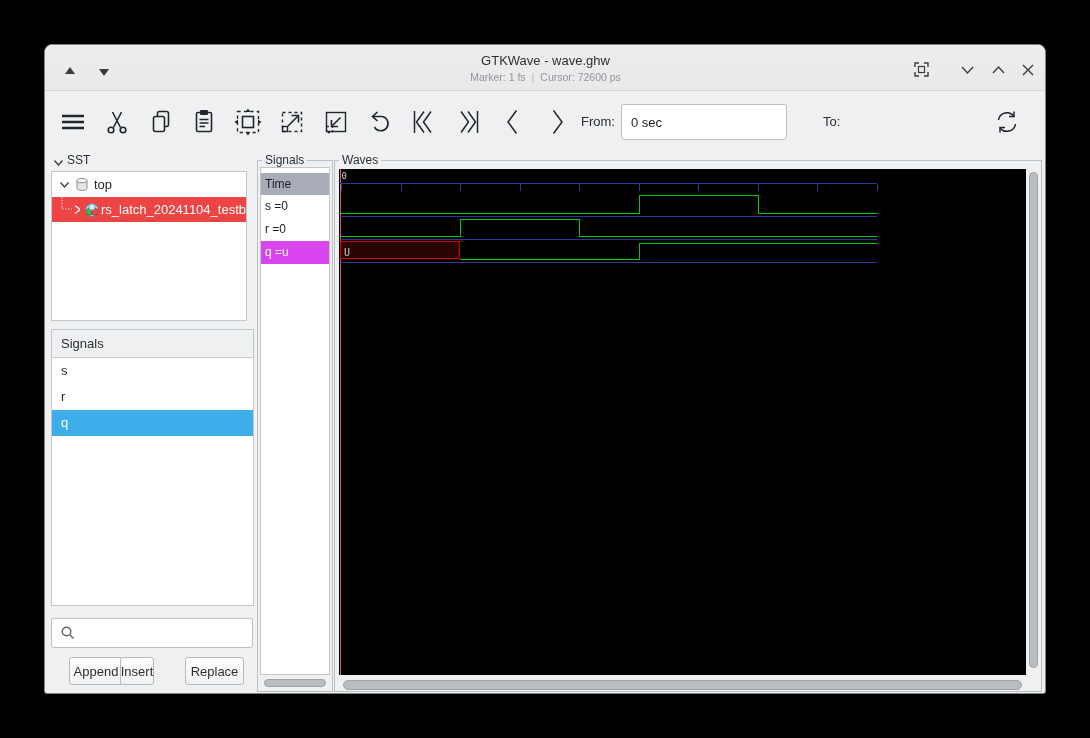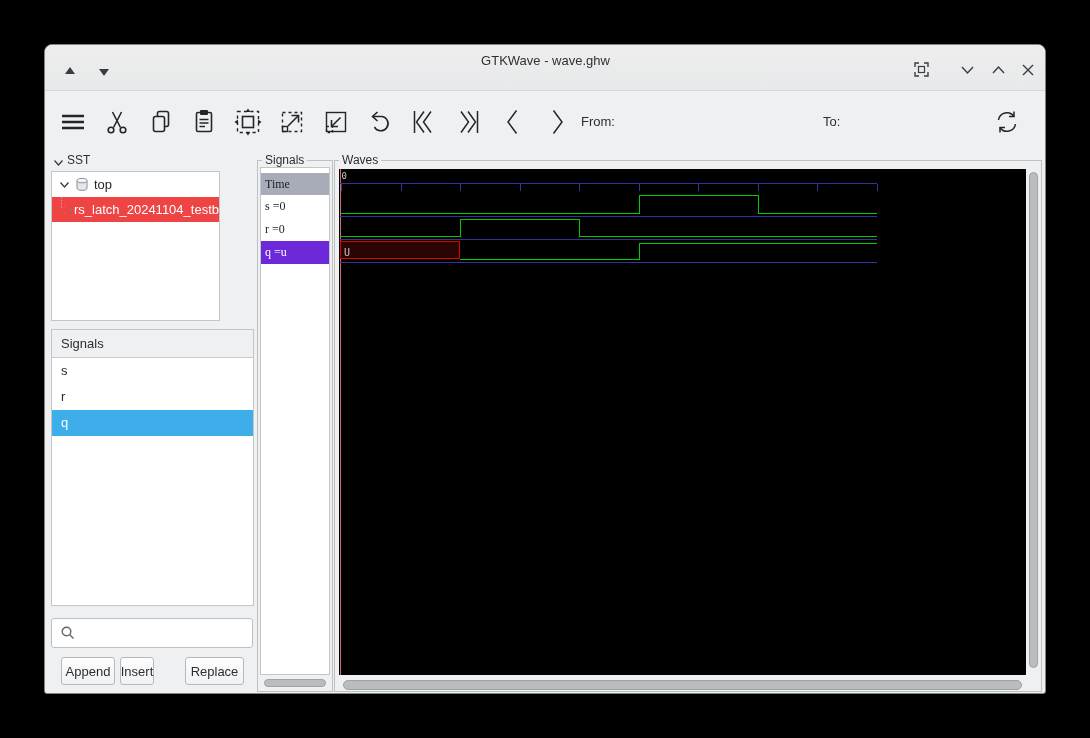--- a/index.html
+++ b/index.html
@@ -14,39 +14,39 @@
   .title-stack { position:absolute; left:1px; right:0; top:8px; text-align:center; }
   .title { font-size:13px; color:#2e3134; }
   .subtitle { font-size:10.5px; color:#92959a; margin-top:3px; }
   .subtitle .sep { color:#b4b7ba; margin:0 6px; }
   .toolbar { position:absolute; left:0; top:46px; width:100%; height:62px; }
   .tool { position:absolute; top:13px; width:36px; height:36px; display:flex; align-items:center; justify-content:center; }
   .tb-label { position:absolute; top:13px; height:36px; line-height:36px; font-size:13px; color:#2b2e31; }
   .tb-input { position:absolute; top:13px; height:36px; border:1px solid #bcc0c3; border-radius:3px;
               background:#fff; font-size:13px; color:#1b1e20; padding:0 9px; font-family:"Liberation Sans",sans-serif; }
   .sst-label { position:absolute; left:8px; top:106px; height:16px; font-size:12px; color:#2b2e31; display:flex; align-items:flex-end; gap:3px;}
-  .tree-box { position:absolute; left:6px; top:126px; width:169px; height:150px; background:#fff; border:1px solid #c2c6c9; overflow:hidden; }
+  .tree-box { position:absolute; left:6px; top:126px; width:196px; height:150px; background:#fff; border:1px solid #c2c6c9; overflow:hidden; }
   .tree-row { position:relative; height:25px; display:flex; align-items:center; font-size:13px; color:#26292c; }
   .tree-row.selected { background:#ef4444; color:#fff; }
   .lpanel-box { position:absolute; left:6px; top:284px; width:203px; height:277px; background:#fff; border:1px solid #c2c6c9; }
   .lpanel-header { height:28px; line-height:27px; padding-left:9px; font-size:13px; color:#2b2e31;
                    background:#eff0f1; border-bottom:1px solid #c8cbce; }
   .lrow { height:26px; line-height:26px; padding-left:9px; font-size:13px; color:#26292c; background:#fff; }
   .lrow.selected { background:#3daee9; color:#fff; }
   .search-box { position:absolute; left:6px; top:573px; width:202px; height:30px; background:#fff;
                 border:1px solid #bcc0c3; border-radius:3px; display:flex; align-items:center; padding-left:8px; }
   .btn { position:absolute; top:612px; height:28px; background:linear-gradient(#fdfdfd,#f1f2f3);
          border:1px solid #b6babd; border-radius:3px; font-size:13px; color:#2b2e31;
          display:flex; align-items:center; justify-content:center; font-family:"Liberation Sans",sans-serif; }
   .frame { position:absolute; border:1px solid #bdc1c4; }
   .frame-label { position:absolute; top:-8px; left:4px; background:#eff0f1; padding:0 3px; font-size:12px; color:#2b2e31; line-height:15px; }
   .mid-list { position:absolute; left:2px; top:6px; width:70px; height:508px; background:#fff; border:1px solid #c2c6c9; padding-top:5px; overflow:hidden; }
-  .mrow { height:23px; line-height:23px; padding-left:4px; font-family:Liberation Serif, serif; font-size:12px; color:#1b1e20; }
+  .mrow { height:23px; line-height:23px; padding-left:4px; font-family:Liberation Sans, sans-serif; font-size:12px; color:#1b1e20; }
   .mrow.time { height:22px; line-height:22px; background:#a8acb8; }
-  .mrow.selected { background:#6d28d9; color:#fff; }
+  .mrow.selected { background:#d946ef; color:#fff; }
   .wave-canvas { position:absolute; left:4px; top:8px; width:688px; height:506px; background:#000; }
   .vscroll { position:absolute; right:1px; top:8px; width:14px; height:506px; background:#eff0f1; }
   .vthumb { position:absolute; left:2.5px; top:3px; width:9px; height:496px; background:#b9bdbf; border:1px solid #9fa3a5; border-radius:5px; }
   .hscroll-thumb { position:absolute; background:#b9bdbf; border:1px solid #9fa3a5; border-radius:5px; }
   svg { display:block; }
 </style>
 </head>
 <body>
 
 <div class="screen">
@@ -54,20 +54,21 @@
 
     <div class="titlebar">
       <svg class="tb-icon" style="left:18px;top:20px" width="14" height="12">
           <polygon points="2,9 12,9 7,2" fill="#3a3d40"></polygon>
         </svg>
       <svg class="tb-icon" style="left:52px;top:21px" width="14" height="12">
           <polygon points="2,3 12,3 7,10" fill="#3a3d40"></polygon>
         </svg>
       <div class="title-stack">
         <div class="title">GTKWave - wave.ghw</div>
+        <div class="subtitle"><span>Marker: 1 fs</span><span class="sep">|</span><span>Cursor: 72600 ps</span></div>
       </div>
       <svg class="tb-icon" style="left:868px;top:16px" width="17" height="17">
         <path d="M2,6 V2 H6 M11,2 H15 V6 M15,11 V15 H11 M6,15 H2 V11" fill="none" stroke="#3a3d40" stroke-width="1.4"></path>
         <rect x="5.5" y="5.5" width="6" height="6" fill="none" stroke="#3a3d40" stroke-width="1.2"></rect>
       </svg>
       <svg class="tb-icon" style="left:915px;top:19px" width="15" height="12">
           <polyline points="2,3 7.5,9 13,3" fill="none" stroke="#3a3d40" stroke-width="1.4"></polyline>
         </svg>
       <svg class="tb-icon" style="left:946px;top:19px" width="15" height="12">
           <polyline points="2,9 7.5,3 13,9" fill="none" stroke="#3a3d40" stroke-width="1.4"></polyline>
@@ -153,20 +154,21 @@
         <svg width="30" height="30">
           <polyline points="18.5,3.5 10,15 18.5,26.5" fill="none" stroke="#232629" stroke-width="1.5"></polyline>
         </svg>
       </div>
       <div class="tool" style="left:494px">
         <svg width="30" height="30">
           <polyline points="11.5,3.5 20,15 11.5,26.5" fill="none" stroke="#232629" stroke-width="1.5"></polyline>
         </svg>
       </div>
       <div class="tb-label" style="left:536px">From:</div>
+      <input class="tb-input" style="left: 576px; width: 166px;" value="0 sec">
       <div class="tb-label" style="left:778px">To:</div>
       <div class="tool" style="left:944px">
         <svg width="30" height="30">
           <path d="M6.5,13 A8.5,8.5 0 0 1 22,9.5" fill="none" stroke="#232629" stroke-width="1.5"></path>
           <polyline points="22,4.5 22,9.5 17,9.5" fill="none" stroke="#232629" stroke-width="1.5"></polyline>
           <path d="M23.5,17 A8.5,8.5 0 0 1 8,20.5" fill="none" stroke="#232629" stroke-width="1.5"></path>
           <polyline points="8,25.5 8,20.5 13,20.5" fill="none" stroke="#232629" stroke-width="1.5"></polyline>
         </svg>
       </div>
     </div>
@@ -214,21 +216,21 @@
         </div>
     </div>
 
     <div class="search-box">
       <svg width="16" height="16">
         <circle cx="6.5" cy="6.5" r="4.3" fill="none" stroke="#63676b" stroke-width="1.4"></circle>
         <path d="M9.8,9.8 L13.5,13.5" stroke="#63676b" stroke-width="1.4"></path>
       </svg>
     </div>
 
-    <div class="btn" style="left:16px;width:54px">Append</div>
+    <div class="btn" style="left:24px;width:54px">Append</div>
     <div class="btn" style="left:75px;width:34px">Insert</div>
     <div class="btn" style="left:140px;width:59px">Replace</div>
 
     <div class="frame" style="left:212px;top:115px;width:76px;height:532px">
       <div class="frame-label">Signals</div>
       <div class="mid-list" id="mid-list">
           <div class="mrow time">Time</div>
           <div class="mrow">s =0</div>
           <div class="mrow">r =0</div>
           <div class="mrow selected">q =u</div>

